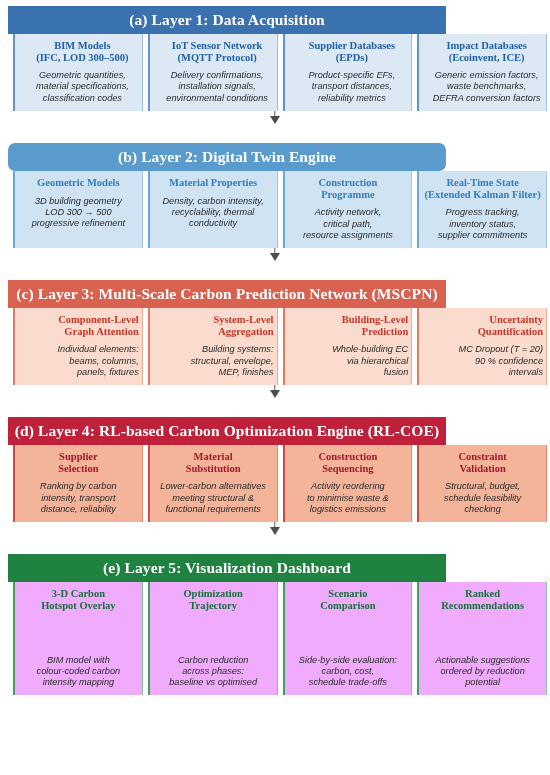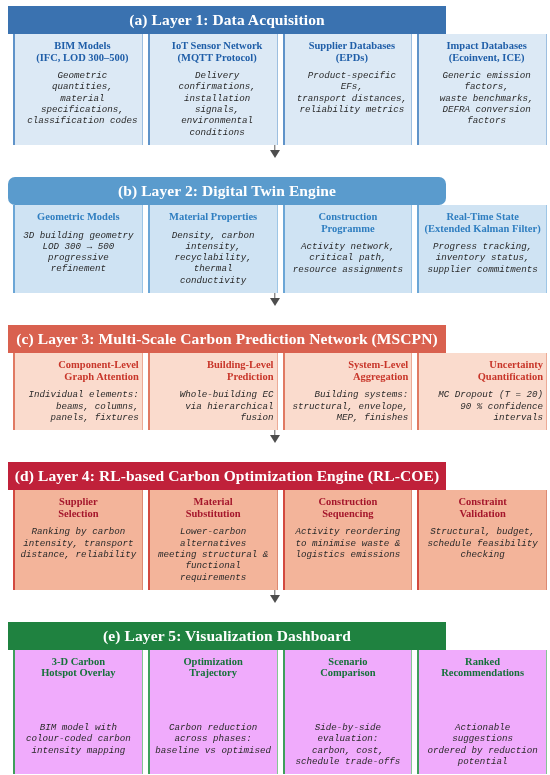--- a/index.html
+++ b/index.html
@@ -71,21 +71,21 @@
   .panel-title {
     font-family: "Liberation Serif", serif;
     font-weight: bold;
     font-size: 10.5px;
     line-height: 11.6px;
     margin: 0 0 7px 0;
     white-space: pre-line;
   }
 
   .panel-body {
-    font-family: Liberation Mono, monospace;
+    font-family: Liberation Sans, sans-serif;
     font-style: italic;
     font-size: 9.2px;
     line-height: 11.3px;
     color: #2a2a2a;
     white-space: pre-line;
   }
 
   
   .connector {
     position: relative;
@@ -230,34 +230,34 @@
       <div class="layer-header">(c) Layer 3: Multi-Scale Carbon Prediction Network (MSCPN)</div>
       <div class="panels">
         <div class="panel">
           <div class="panel-title">Component-Level
 Graph Attention</div>
           <div class="panel-body">Individual elements:
 beams, columns,
 panels, fixtures</div>
         </div>
         <div class="panel">
+          <div class="panel-title">System-Level
+Aggregation</div>
+          <div class="panel-body">Building systems:
+structural, envelope,
+MEP, finishes</div>
+        </div>
+        <div class="panel">
           <div class="panel-title">Building-Level
 Prediction</div>
           <div class="panel-body">Whole-building EC
 via hierarchical
 fusion</div>
         </div>
         <div class="panel">
-          <div class="panel-title">System-Level
-Aggregation</div>
-          <div class="panel-body">Building systems:
-structural, envelope,
-MEP, finishes</div>
-        </div>
-        <div class="panel">
           <div class="panel-title">Uncertainty
 Quantification</div>
           <div class="panel-body">MC Dropout (T = 20)
 90 % confidence
 intervals</div>
         </div>
       </div>
     </div>
   </div>
 

